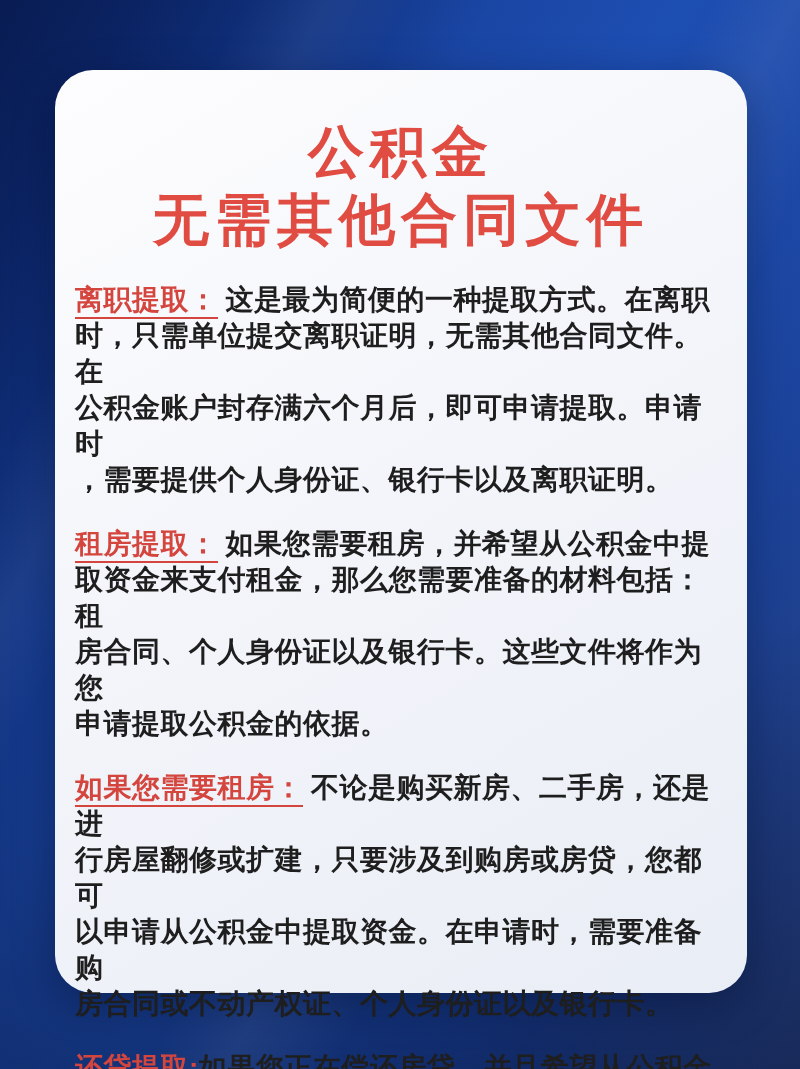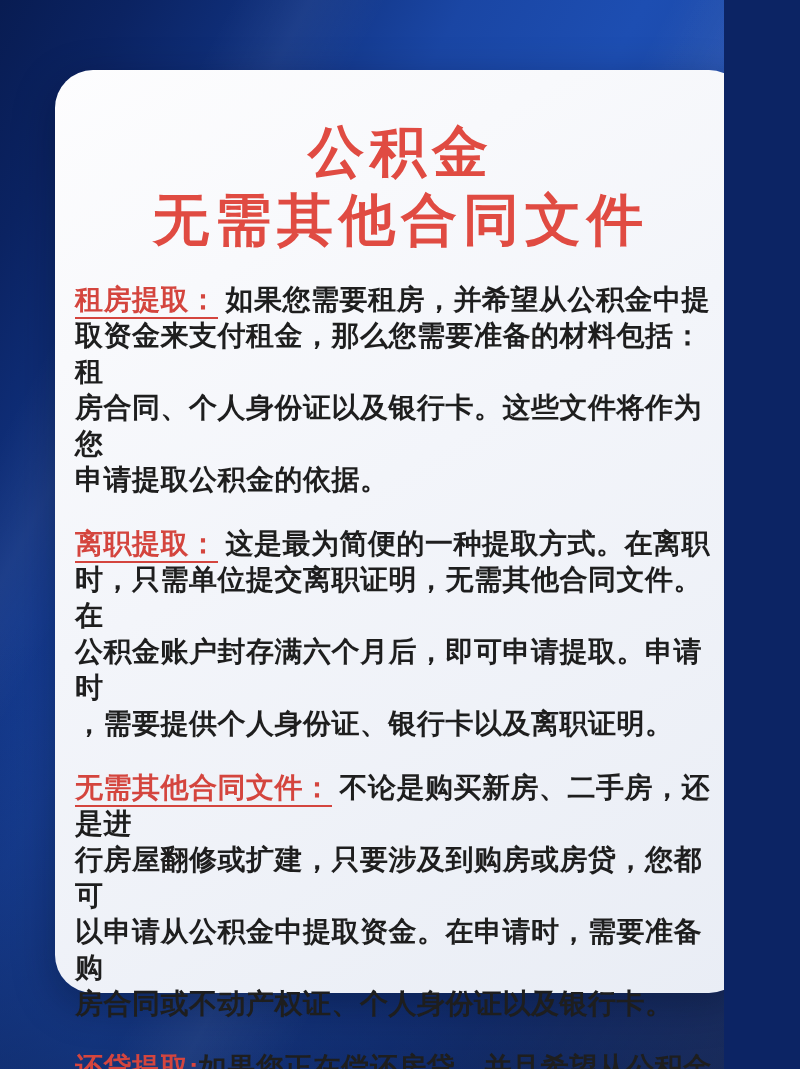--- a/index.html
+++ b/index.html
@@ -2,21 +2,21 @@
 <html style="--title-red: #e04b42; --heading-red: #d4453e; --body-color: #1e1e1e;"><head>
 <meta charset="utf-8">
 <style>
   html, body { margin: 0; padding: 0; }
   body {
     font-family: "Liberation Sans", "DejaVu Sans", sans-serif;
     background: #0c2464;
   }
   .page {
     position: relative;
-    width: 724px;
+    width: 800px;
     height: 1069px;
     overflow: hidden;
     background:
       linear-gradient(180deg, rgba(4,12,40,0) 58%, rgba(4,12,40,0.42) 100%),
       linear-gradient(295deg, rgba(255,255,255,0.10) 0%, rgba(255,255,255,0.03) 22%, rgba(255,255,255,0) 45%),
       linear-gradient(118deg,
         #081c52 0%, #0b2362 10%,
         #10317e 22%, #1a46a4 36%,
         #1d4eb2 50%, #1a48a9 62%,
         #153e99 74%, #123482 86%, #0e2a6e 100%);
@@ -75,35 +75,35 @@
 
 <div class="page">
   <div class="card">
 
     <h1 class="title">
       <span class="title-line">公积金</span>
       <span class="title-line">无需其他合同文件</span>
     </h1>
 
     <p class="section">
+      <span class="section-heading">离职提取：</span><span class="section-body">这是最为简便的一种提取方式。在离职
+时，只需单位提交离职证明，无需其他合同文件。在
+公积金账户封存满六个月后，即可申请提取。申请时
+，需要提供个人身份证、银行卡以及离职证明。</span>
+    </p>
+
+    <p class="section">
       <span class="section-heading">租房提取：</span><span class="section-body">如果您需要租房，并希望从公积金中提
 取资金来支付租金，那么您需要准备的材料包括：租
 房合同、个人身份证以及银行卡。这些文件将作为您
 申请提取公积金的依据。</span>
     </p>
 
     <p class="section">
-      <span class="section-heading">离职提取：</span><span class="section-body">这是最为简便的一种提取方式。在离职
-时，只需单位提交离职证明，无需其他合同文件。在
-公积金账户封存满六个月后，即可申请提取。申请时
-，需要提供个人身份证、银行卡以及离职证明。</span>
-    </p>
-
-    <p class="section">
-      <span class="section-heading">无需其他合同文件：</span><span class="section-body">不论是购买新房、二手房，还是进
+      <span class="section-heading">如果您需要租房：</span><span class="section-body">不论是购买新房、二手房，还是进
 行房屋翻修或扩建，只要涉及到购房或房贷，您都可
 以申请从公积金中提取资金。在申请时，需要准备购
 房合同或不动产权证、个人身份证以及银行卡。</span>
     </p>
 
     <p class="section">
       <span class="section-heading tight">还贷提取:</span><span class="section-body">如果您正在偿还房贷，并且希望从公积金
 中提取资金来减轻还款压力，那么您需要提供最近3
 个月或一年的月供流水记录、银行借款合同、个人身
 份证以及银行卡。这些文件将用于证明您的还贷情况

